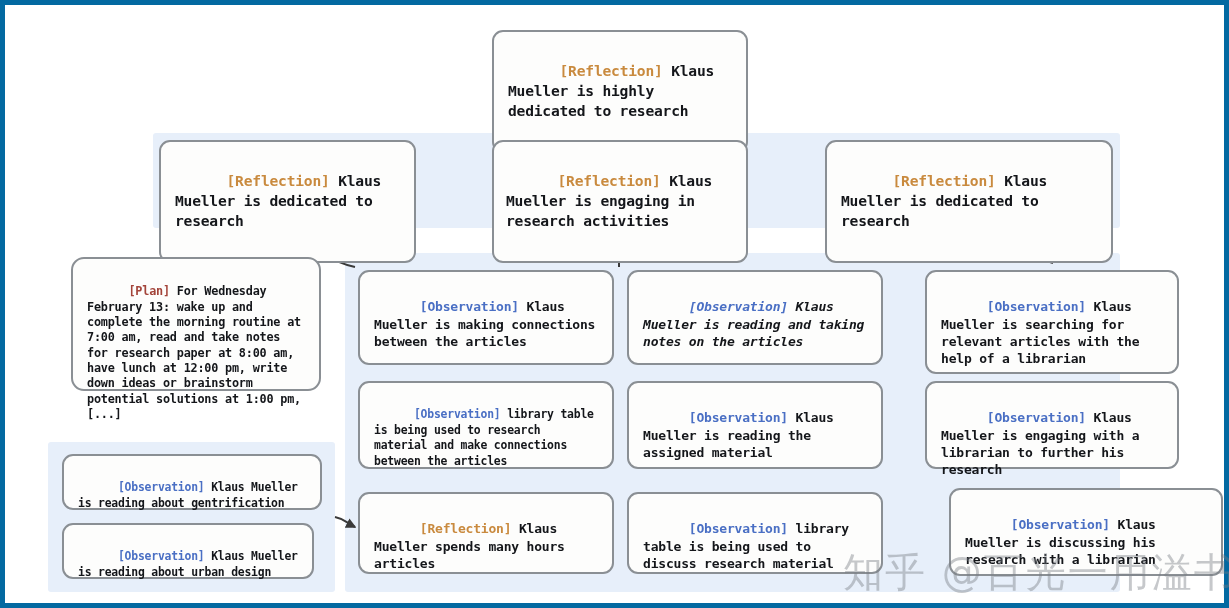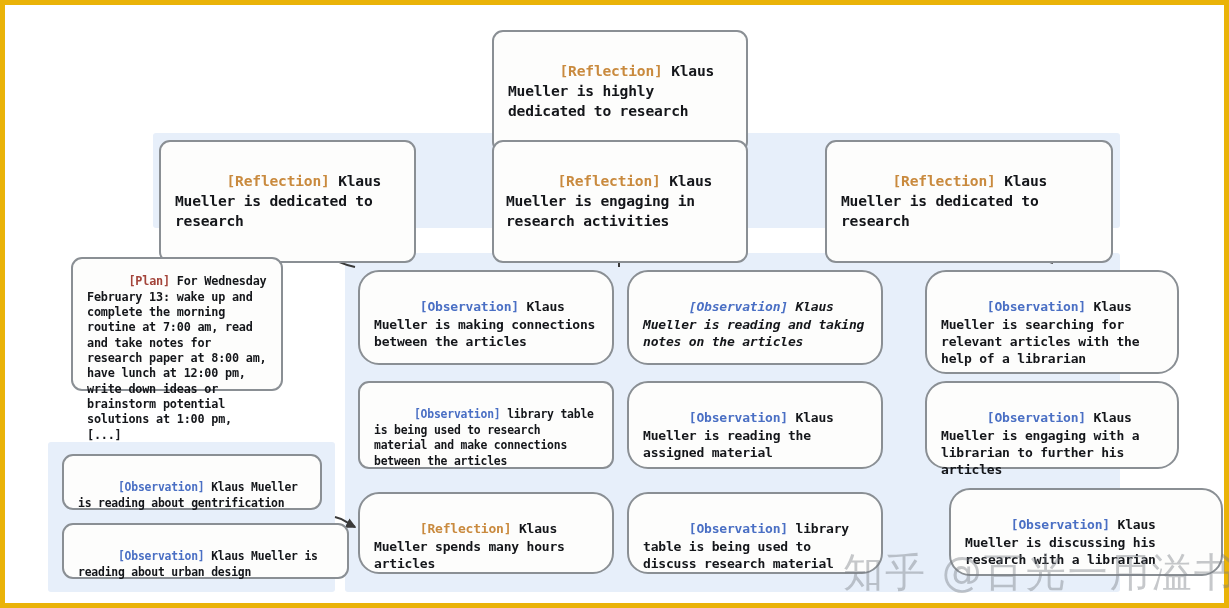--- a/index.html
+++ b/index.html
@@ -5,21 +5,21 @@
   html,body{margin:0;padding:0;}
   body{
     width:1229px;height:608px;
     background:#ffffff;
     font-family:"DejaVu Sans Mono","Liberation Mono",monospace;
     overflow:hidden;
   }
   #frame{
     position:absolute;left:0;top:0;width:1229px;height:608px;
     box-sizing:border-box;
-    border:5px solid #eab308;
+    border:5px solid #0369a1;
     background:#ffffff;
   }
   #canvas{
     position:absolute;left:0;top:0;width:1229px;height:608px;
   }
 
   
   .panel{
     position:absolute;
     background:#e7effa;
@@ -41,21 +41,21 @@
     letter-spacing:-0.2px;
     white-space:pre-wrap;
     word-break:normal;
   }
   .node .tag{font-weight:bold;}
   .tag-reflection{color:#c98a3e;}
   .tag-observation{color:#4a6fc4;}
   .tag-plan{color:#a3443a;}
 
   .fs15{font-size:14.6px;}
-  .fs13{font-size:13px;line-height:1.33;border-radius:21px;}
+  .fs13{font-size:13px;line-height:1.33;}
   .fs12{font-size:11.8px;line-height:1.3;}
   .fs11{font-size:11.4px;line-height:1.35;}
 
   svg.arrows{position:absolute;left:0;top:0;width:1229px;height:608px;pointer-events:none;}
 
   .wm{
     position:absolute;
     font-family:"DejaVu Sans","Liberation Sans",sans-serif;
     color:rgba(120,124,130,0.42);
     font-size:40px;
@@ -102,28 +102,28 @@
     <div class="node fs15" style="left:154px;top:135px;width:257px;">
       <span class="tag tag-reflection">[Reflection]</span><span> Klaus Mueller is dedicated to research</span>
     </div>
     <div class="node fs15" style="left:487px;top:135px;width:256px;padding-left:12px;">
       <span class="tag tag-reflection">[Reflection]</span><span> Klaus Mueller is engaging in research activities</span>
     </div>
     <div class="node fs15" style="left:820px;top:135px;width:288px;">
       <span class="tag tag-reflection">[Reflection]</span><span> Klaus Mueller is dedicated to research</span>
     </div>
 
-    <div class="node fs12" style="left:66px;top:252px;width:212px;height:134px;padding:0 12px 8px 14px;">
+    <div class="node fs12" style="left:66px;top:252px;width:250px;height:134px;padding:10px 12px 8px 14px;border-radius:13px;">
       <span class="tag tag-plan">[Plan]</span><span> For Wednesday February 13: wake up and complete the morning routine at 7:00 am, read and take notes for research paper at 8:00 am, have lunch at 12:00 pm, write down ideas or brainstorm potential solutions at 1:00 pm, [...]</span>
     </div>
 
     <div class="node fs11" style="left:57px;top:449px;width:260px;height:56px;">
       <span class="tag tag-observation">[Observation]</span><span> Klaus Mueller is reading about gentrification</span>
     </div>
-    <div class="node fs11" style="left:57px;top:518px;width:287px;height:56px;">
+    <div class="node fs11" style="left:57px;top:518px;width:252px;height:56px;">
       <span class="tag tag-observation">[Observation]</span><span> Klaus Mueller is reading about urban design</span>
     </div>
 
     <div class="node fs13" style="left:353px;top:265px;width:256px;height:95px;">
       <span class="tag tag-observation">[Observation]</span><span> Klaus Mueller is making connections between the articles</span>
     </div>
     <div class="node fs11" style="left:353px;top:376px;width:256px;height:88px;">
       <span class="tag tag-observation">[Observation]</span><span> library table is being used to research material and make connections between the articles</span>
     </div>
     <div class="node fs13" style="left:353px;top:487px;width:256px;height:82px;">
@@ -137,21 +137,21 @@
       <span class="tag tag-observation">[Observation]</span><span> Klaus Mueller is reading the assigned material</span>
     </div>
     <div class="node fs13" style="left:622px;top:487px;width:256px;height:82px;">
       <span class="tag tag-observation">[Observation]</span><span> library table is being used to discuss research material</span>
     </div>
 
     <div class="node fs13" style="left:920px;top:265px;width:254px;height:104px;">
       <span class="tag tag-observation">[Observation]</span><span> Klaus Mueller is searching for relevant articles with the help of a librarian</span>
     </div>
     <div class="node fs13" style="left:920px;top:376px;width:254px;height:88px;">
-      <span class="tag tag-observation">[Observation]</span><span> Klaus Mueller is engaging with a librarian to further his articles</span>
+      <span class="tag tag-observation">[Observation]</span><span> Klaus Mueller is engaging with a librarian to further his research</span>
     </div>
     <div class="node fs13" style="left:944px;top:483px;width:274px;height:88px;">
       <span class="tag tag-observation">[Observation]</span><span> Klaus Mueller is discussing his research with a librarian</span>
     </div>
 
     <div class="wm" style="left:838px;top:540px;">知乎 @百光一用溢书生</div>
 
   </div>
 </div>
 

